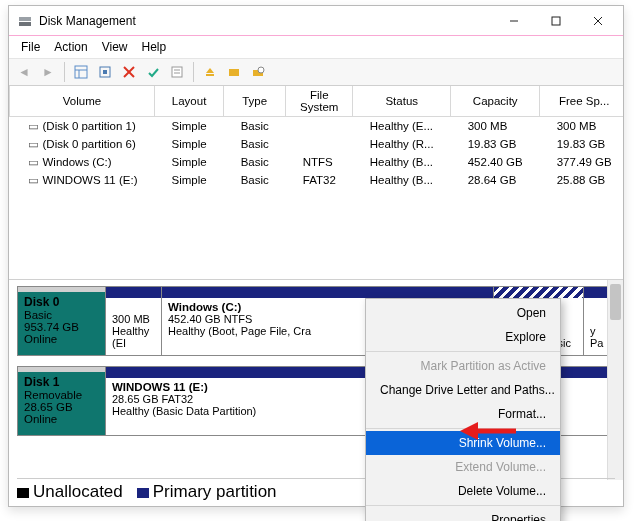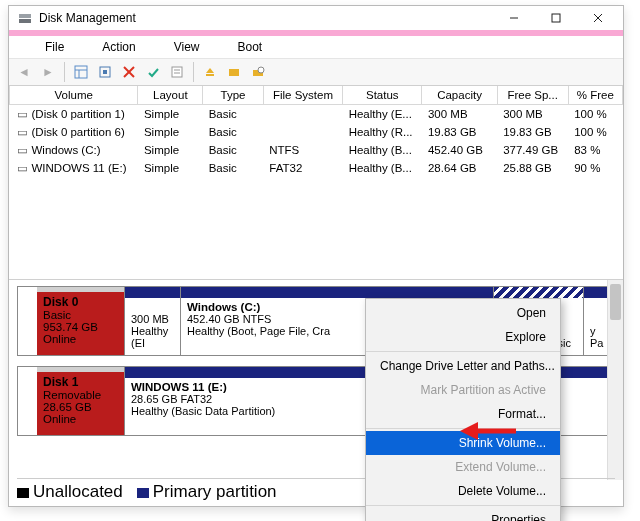--- a/index.html
+++ b/index.html
@@ -21,27 +21,27 @@
     box-shadow: 0 4px 10px rgba(0,0,0,.12);
     background:#fff;
     display:flex;
     flex-direction:column;
   }
   .titlebar {
     height: 30px;
     display:flex;
     align-items:center;
     padding:0 4px 0 8px;
-    border-bottom:6px solid #f9a8d4;
+    border-bottom:1px solid #f9a8d4;
   }
   .titlebar .ico { width:16px;height:16px;margin-right:6px; display:flex;align-items:center;justify-content:center;}
   .titlebar .title { flex:1; font-size:12px; }
   .winbtn { width:42px;height:28px;display:flex;align-items:center;justify-content:center;color:#222;}
   .menubar { display:flex; gap:2px; padding:2px 6px; font-size:12px; }
-  .menuitem { padding:2px 6px;margin-left:24px; }
+  .menuitem { padding:2px 6px; }
   .toolbar {
     display:flex; align-items:center; gap:2px;
     padding:2px 4px;
     border-top:1px solid #e5e5e5;
     border-bottom:1px solid #cfcfcf;
     background:#f7f7f7;
   }
   .tbico {
     width:22px;height:22px;display:flex;align-items:center;justify-content:center;
     border:1px solid transparent;
@@ -58,42 +58,41 @@
   table.vol { border-collapse:collapse; width:100%; font-size:11.5px; }
   table.vol th {
     text-align:center;
     font-weight:400;
     background:#fff;
     border:1px solid #d8d8d8;
     border-top:none;
     padding:3px 6px;
     position:sticky; top:0;
   }
-  table.vol td { padding:2px 6px; white-space:nowrap; }
+  table.vol td { padding:2px 17px; white-space:nowrap; }
   .volico{display:inline-block;width:14px;text-align:center;margin-right:2px;color:#555;}
   .graphpane{
     flex:1;
     overflow:hidden;
     position:relative;
     padding:6px 8px 0 8px;
   }
   .diskblock{
     border:1px solid #888;
     display:flex;
     margin-bottom:10px;
     height:70px;
     background:#fff;
   }
   .diskhead{
     width:88px;
     border-right:1px solid #888;
     padding:4px 6px;
     font-size:11.5px;
-    background:#b91c1c;
-    margin-left:19px;
+    background:#0f766e;
   }
   .diskhead b{font-size:12px;}
   .graystrip{
     height:5px;background:#d0d0d0;margin:-4px -6px 3px -6px;
   }
   .diskparts{flex:1;display:flex;}
   .part{
     border-right:1px solid #888;
     padding:0 6px 4px 6px;
     font-size:11px;
@@ -170,21 +169,21 @@
           <line x1="1" y1="1" x2="9" y2="9" stroke="#222"></line>
           <line x1="9" y1="1" x2="1" y2="9" stroke="#222"></line>
         </svg>
       </div>
   </div>
 
   <div class="menubar">
     <div class="menuitem">File</div>
     <div class="menuitem">Action</div>
     <div class="menuitem">View</div>
-    <div class="menuitem">Boot</div>
+    <div class="menuitem">Help</div>
   </div>
 
   <div class="toolbar">
     <div class="tbico disabled">◄</div>
     <div class="tbico disabled">►</div>
     <div class="tbsep"></div>
     <div class="tbico">
         <svg width="14" height="14">
           <rect x="1" y="1" width="12" height="12" fill="none" stroke="#5a8cc7"></rect>
           <line x1="1" y1="5" x2="13" y2="5" stroke="#5a8cc7"></line>
@@ -365,22 +364,22 @@
       <span><span class="lgsw" style="background:#000"></span><span>Unallocated</span></span>
       <span><span class="lgsw" style="background:#1a237e"></span><span>Primary partition</span></span>
     </div>
   </div>
 </div>
 
 <div class="ctx">
   <div class="ci">Open</div>
   <div class="ci">Explore</div>
   <hr>
+  <div class="ci disabled">Mark Partition as Active</div>
   <div class="ci">Change Drive Letter and Paths...</div>
-  <div class="ci disabled">Mark Partition as Active</div>
   <div class="ci">Format...</div>
   <hr>
   <div class="ci sel">Shrink Volume...</div>
   <div class="ci disabled">Extend Volume...</div>
   <div class="ci">Delete Volume...</div>
   <hr>
   <div class="ci">Properties</div>
 
 </div>
 

